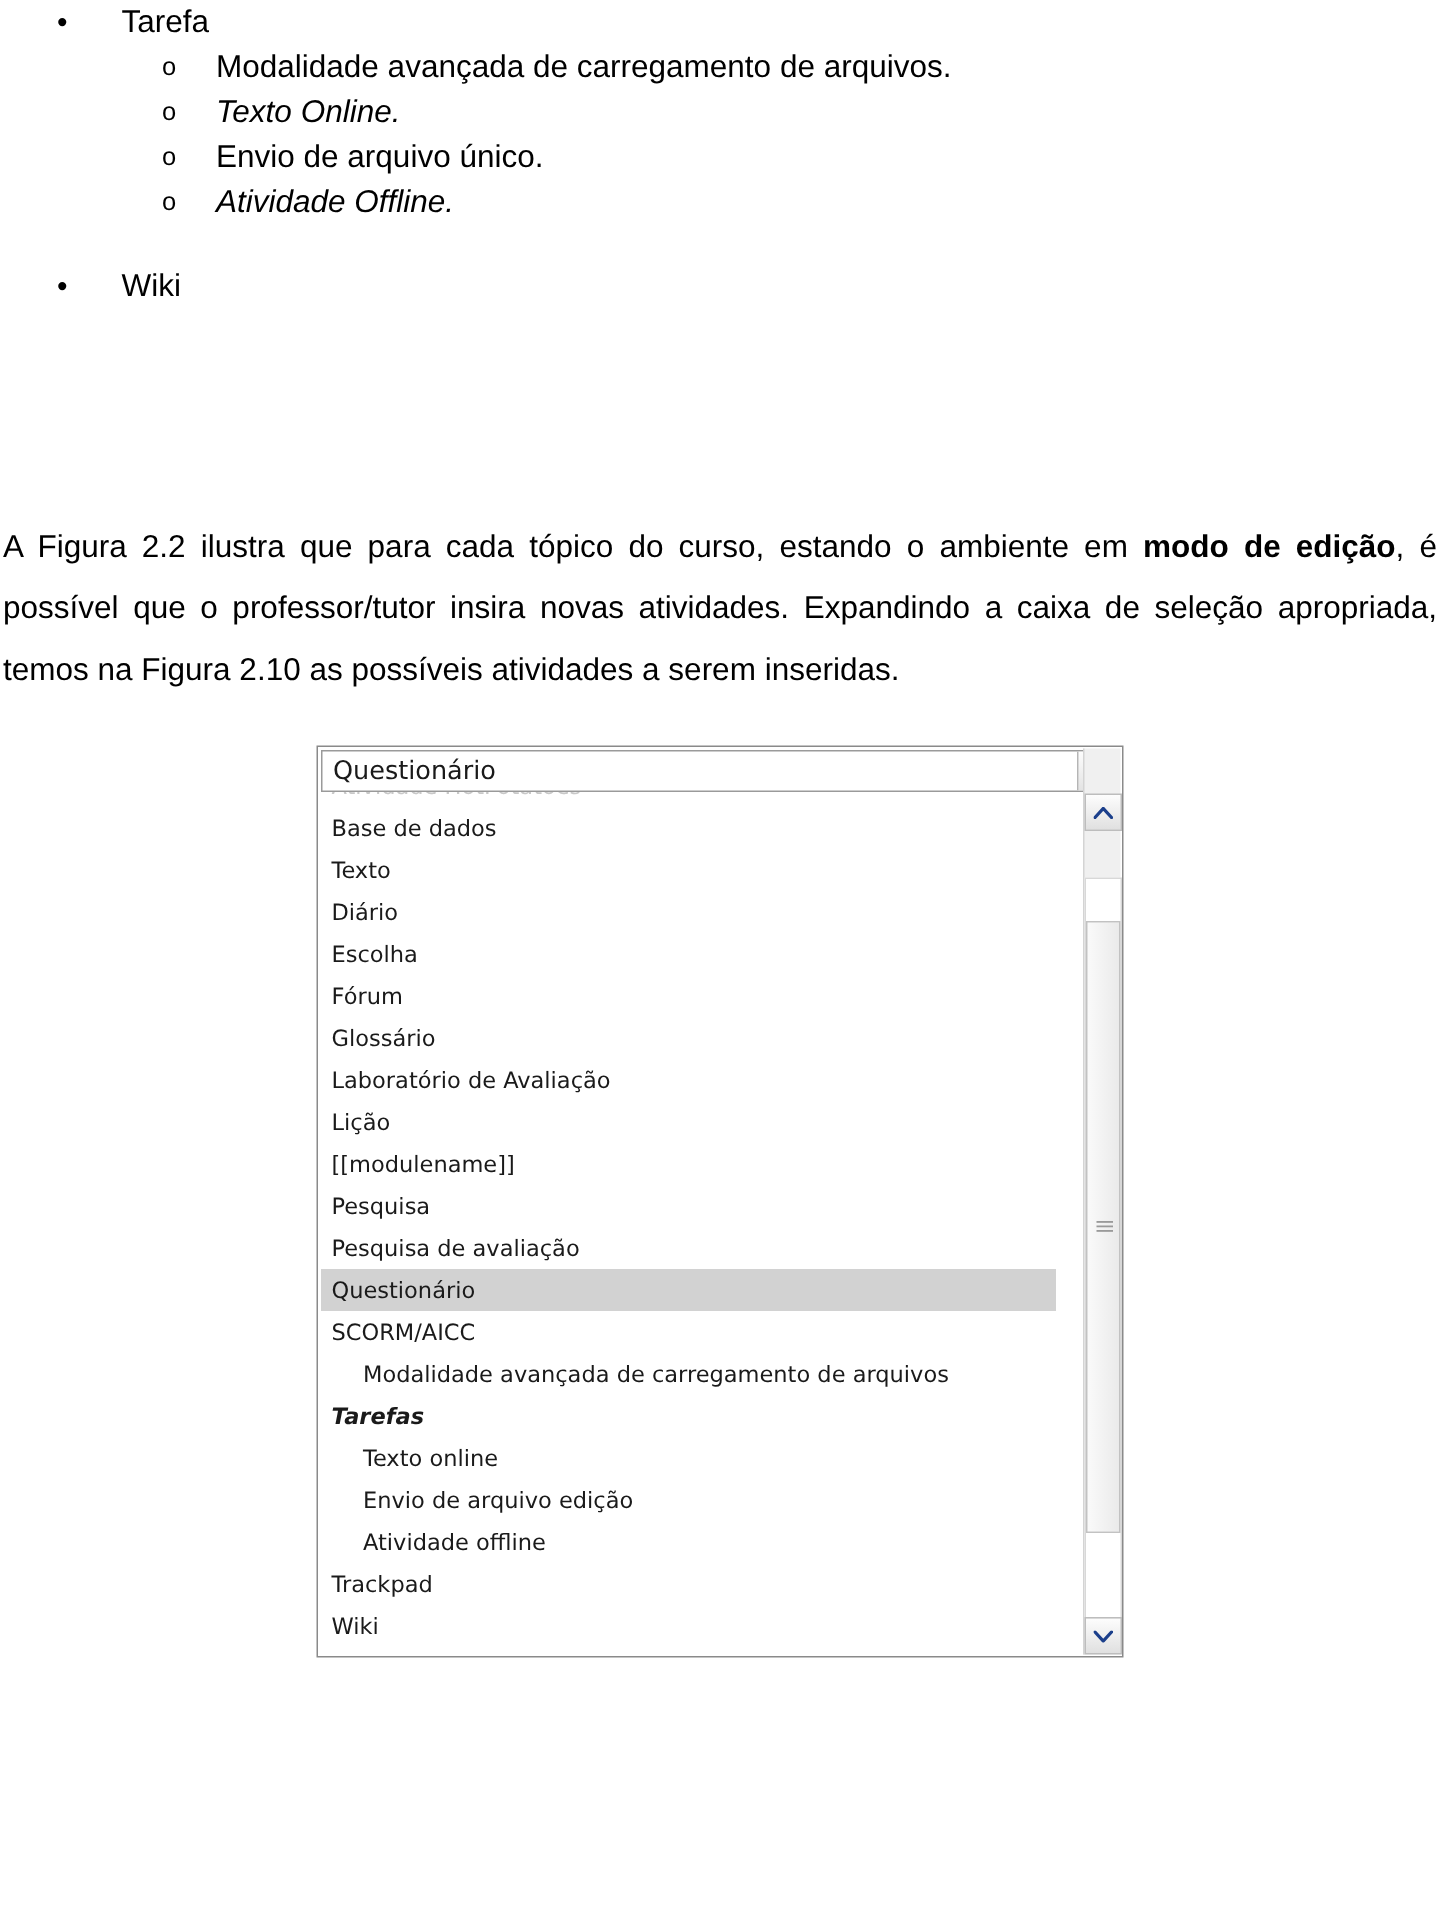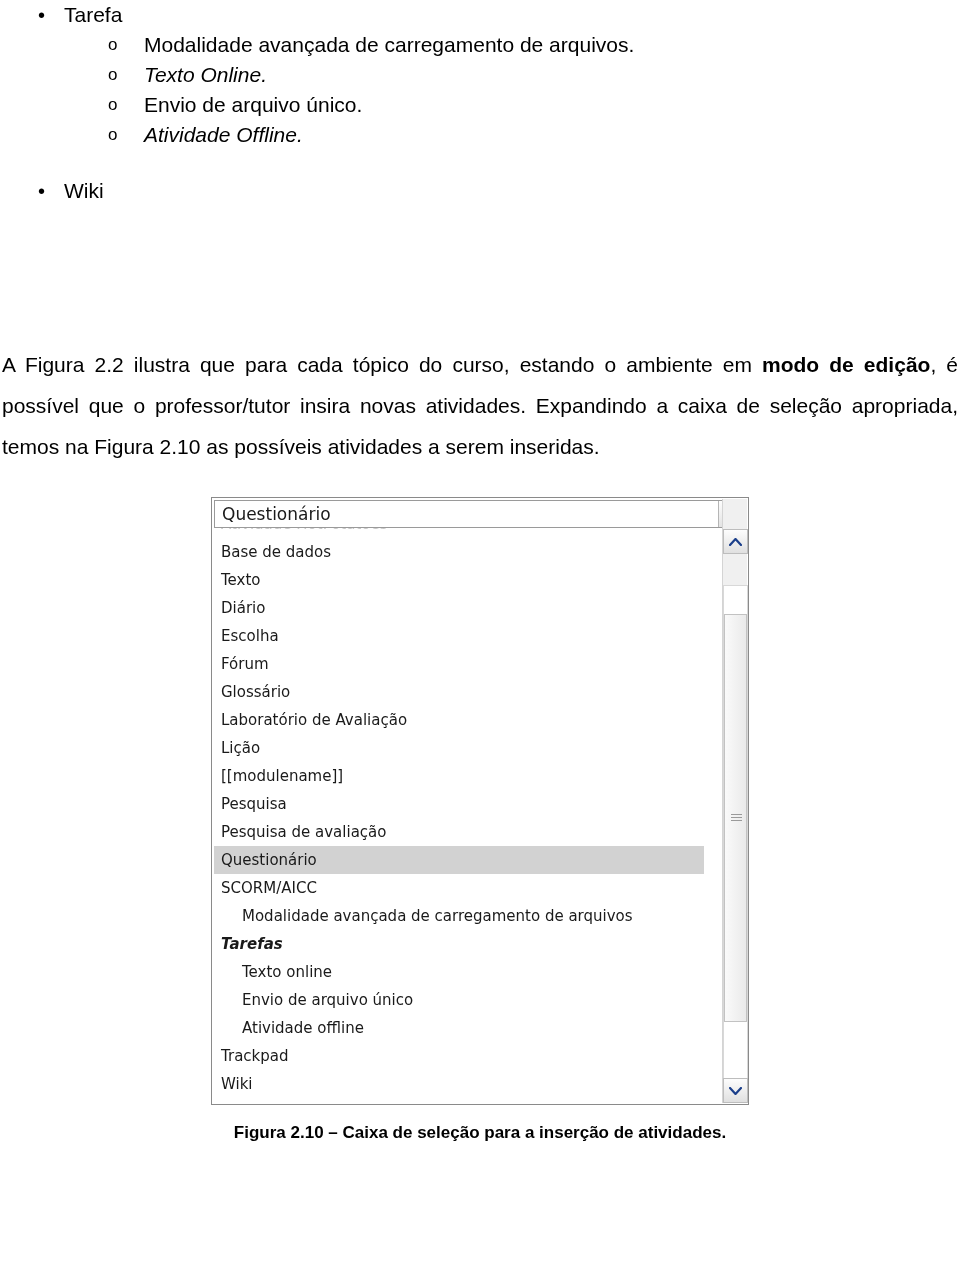--- a/index.html
+++ b/index.html
@@ -29,20 +29,21 @@
   .bullet-row .bullet-dot {
     width: 10px;
     flex: 0 0 10px;
     margin-left: 38px;
     margin-right: 16px;
     font-size: 20px;
     line-height: 30px;
   }
   .bullet-row .bullet-text {
     flex: 1 1 auto;
+    margin-left: 17px;
   }
 
   .sub-row {
     display: flex;
     align-items: flex-start;
     font-size: 21px;
     line-height: 30px;
   }
   .sub-row .sub-marker {
     width: 14px;
@@ -289,21 +290,21 @@
         <div class="opt">Laboratório de Avaliação</div>
         <div class="opt">Lição</div>
         <div class="opt">[[modulename]]</div>
         <div class="opt">Pesquisa</div>
         <div class="opt">Pesquisa de avaliação</div>
         <div class="opt selected">Questionário</div>
         <div class="opt">SCORM/AICC</div>
         <div class="opt child">Modalidade avançada de carregamento de arquivos</div>
         <div class="opt group">Tarefas</div>
         <div class="opt child">Texto online</div>
-        <div class="opt child">Envio de arquivo único</div>
+        <div class="opt child">Envio de arquivo edição</div>
         <div class="opt child">Atividade offline</div>
         <div class="opt">Trackpad</div>
         <div class="opt">Wiki</div>
       </div>
 
       <div class="combo">
         <span>Questionário</span>
         <span class="combo-arrow">
           <svg width="13" height="9" viewBox="0 0 13 9" aria-hidden="true">
             <path d="M1 1 L6.5 7.5 L12 1" fill="none" stroke="#1b3f8b" stroke-width="2.2" stroke-linecap="round"></path>
@@ -325,15 +326,14 @@
         <div class="sb-btn sb-down">
           <svg width="13" height="8" viewBox="0 0 13 8" aria-hidden="true">
             <path d="M1 1 L6.5 7 L12 1" fill="none" stroke="#1b3f8b" stroke-width="2.2" stroke-linecap="round"></path>
           </svg>
         </div>
       </div>
 
     </div>
   </div>
 
-  <div class="caption">Figura 2.10 – Caixa de seleção para a inserção de atividades.</div>
 
 </div>
 
 </body></html>

